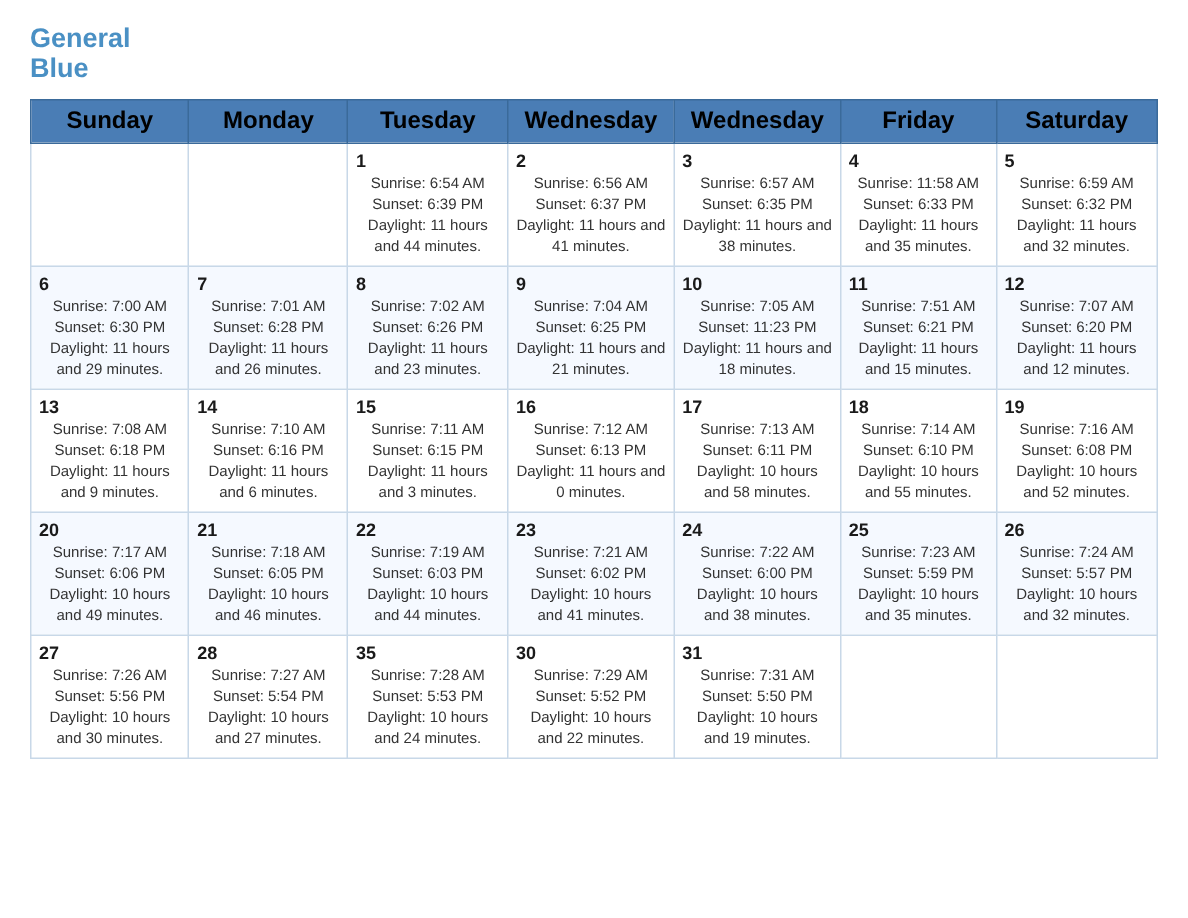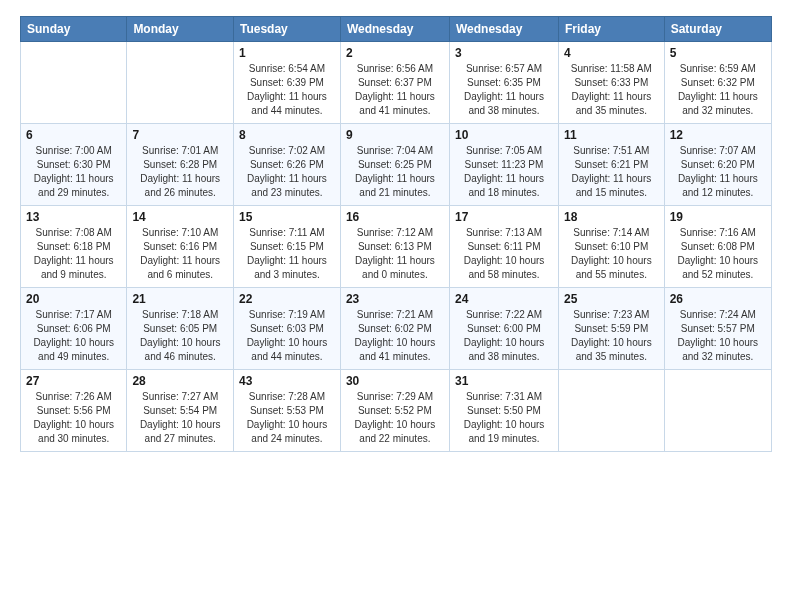--- a/index.html
+++ b/index.html
@@ -48,24 +48,24 @@
       color: #333;
       margin-top: 2px;
     }
     .calendar {
       width: 100%;
       border-collapse: collapse;
       font-size: 11px;
     }
     .calendar th {
       background-color: #4a7db5;
-      color: #ffffff;
-      text-align: left;
+      color: #000000;
+      text-align: center;
       padding: 5px 6px;
-      font-size: 12px;
+      font-size: 16px;
       font-weight: bold;
       border: 1px solid #3a6a9a;
     }
     .calendar td {
       border: 1px solid #c8d8e8;
       vertical-align: top;
       padding: 4px 5px;
       width: 113px;
       height: 82px;
       background: #fff;
@@ -87,20 +87,34 @@
       text-align: center;
     }
     .empty {
       background: #f9f9f9;
     }
   </style>
 </head>
 <body>
 
 <div class="page">
+  <div class="header">
+    <div class="logo" style="align-items: center;">
+
+      <div>
+        <div class="logo-text">
+          <span>General</span><br><span style="color:#4a90c4">Blue</span>
+        </div>
+      </div>
+    </div>
+    <div class="title-block">
+      <div class="month-title"></div>
+      <div class="location"></div>
+    </div>
+  </div>
 
   <table class="calendar">
     <thead>
       <tr>
       <th>Sunday</th>
           <th>Monday</th>
           <th>Tuesday</th>
           <th>Wednesday</th>
           <th>Wednesday</th>
           <th>Friday</th>
@@ -281,21 +295,21 @@
 Sunset: 5:56 PM
 Daylight: 10 hours and 30 minutes.</div>
           </td>
           <td>
             <span class="day-num">28</span>
             <div class="day-info">Sunrise: 7:27 AM
 Sunset: 5:54 PM
 Daylight: 10 hours and 27 minutes.</div>
           </td>
           <td>
-            <span class="day-num">43</span>
+            <span class="day-num">35</span>
             <div class="day-info">Sunrise: 7:28 AM
 Sunset: 5:53 PM
 Daylight: 10 hours and 24 minutes.</div>
           </td>
           <td>
             <span class="day-num">30</span>
             <div class="day-info">Sunrise: 7:29 AM
 Sunset: 5:52 PM
 Daylight: 10 hours and 22 minutes.</div>
           </td>

